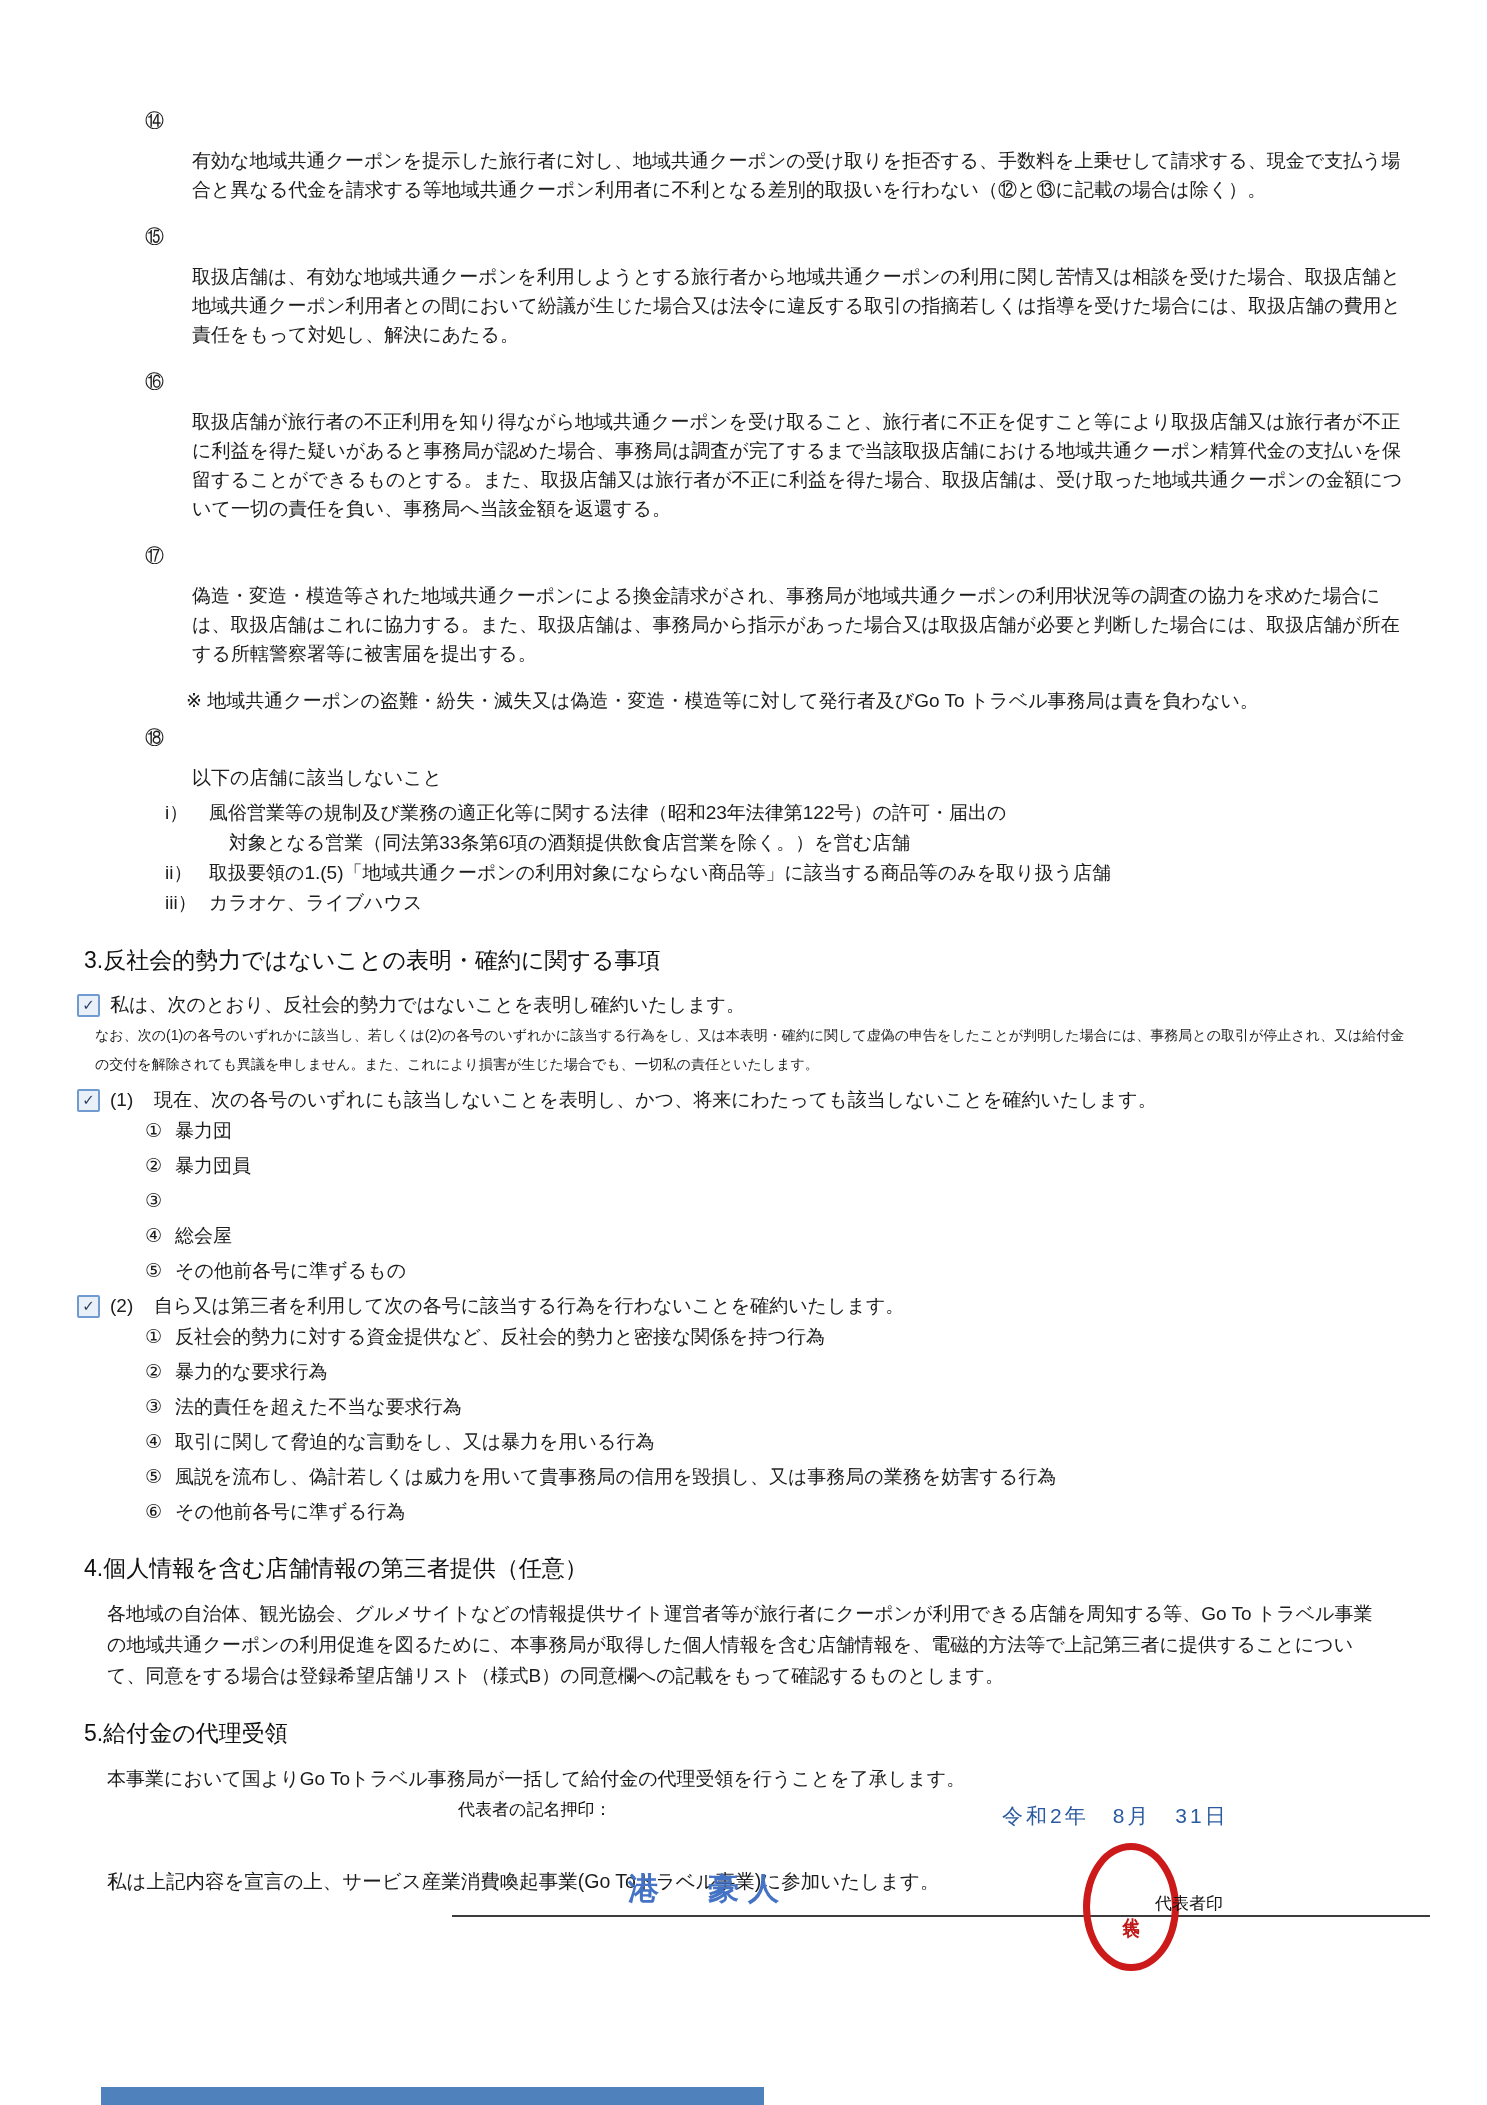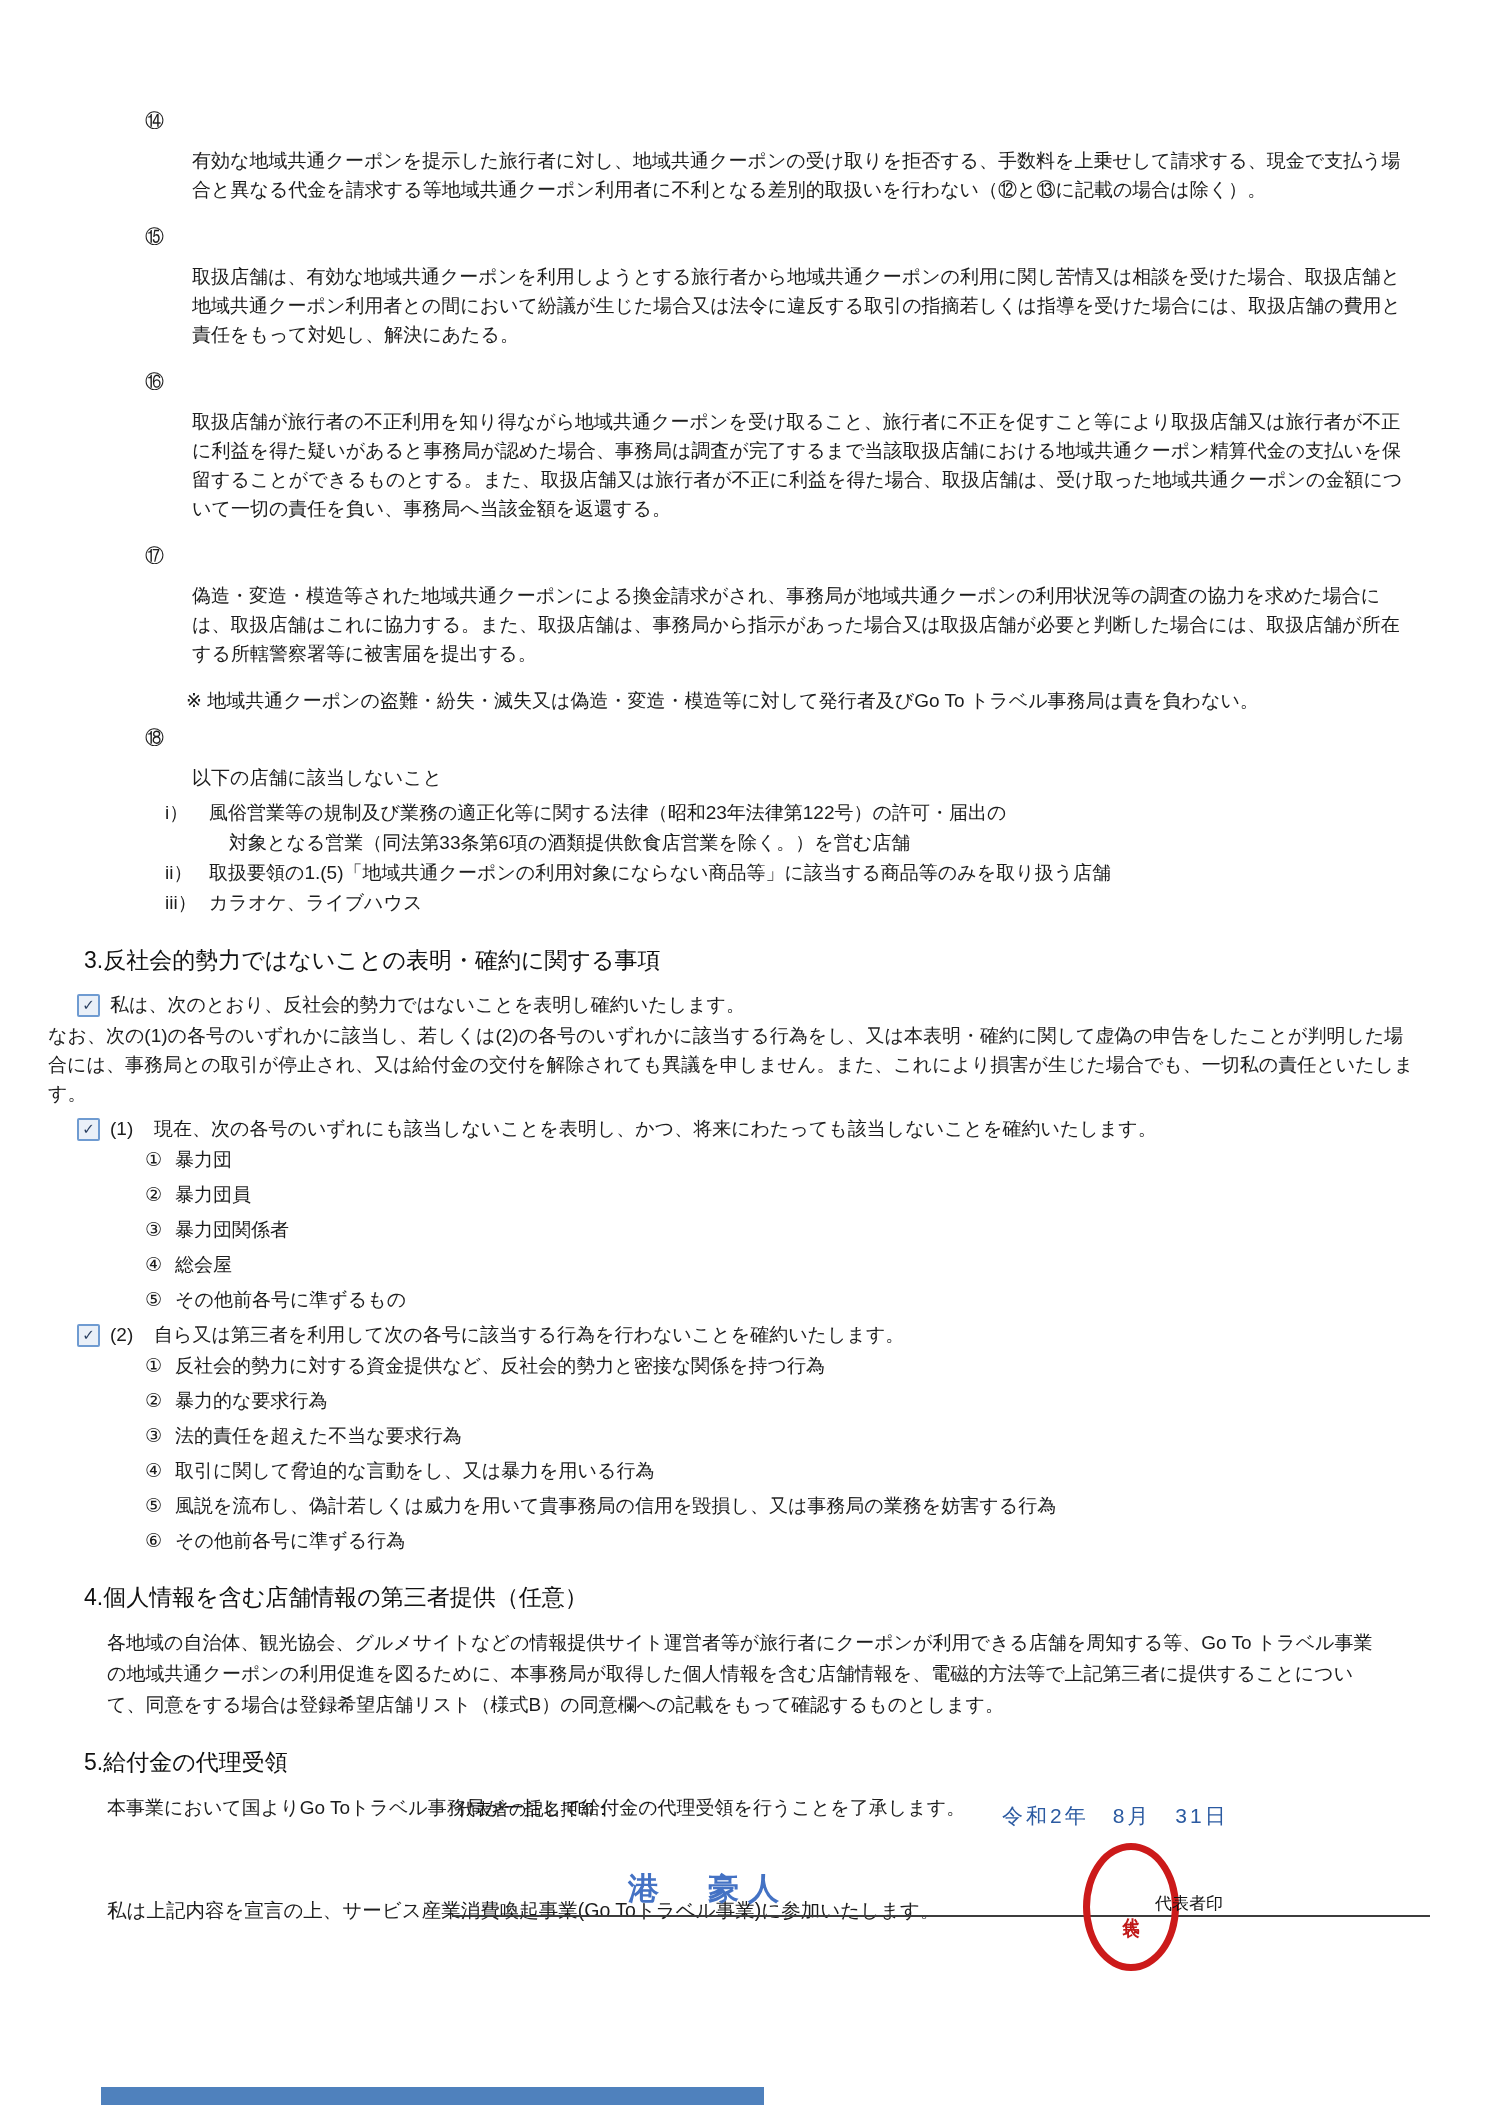--- a/index.html
+++ b/index.html
@@ -60,22 +60,22 @@
     width:19px; height:19px; margin-top:4px;
     border:2px solid #6f9bd1; border-radius:2px;
     background:#eaf0f8; color:#2a3f60;
     font-size:15px; line-height:18px; text-align:center;
     cursor:pointer;
   }
   .clause-label { flex:0 0 34px; }
   .check-text { flex:1; word-break:break-all; }
 
   .plain-par {
-    padding-left:48px; padding-right:70px;
-    font-size:19px; line-height:29px;
+    padding-left:95px; padding-right:70px;
+    font-size:14px; line-height:29px;
     word-break:break-all;
     margin:2px 0 6px 0;
   }
 
   .enum-item {
     display:flex; align-items:flex-start;
     padding-left:145px; padding-right:72px;
     font-size:19px; line-height:29px;
     margin-bottom:6px;
   }
@@ -201,21 +201,20 @@
     <div class="enum-item">
       <span class="enum-num">①</span>
       <span class="enum-text">暴力団</span>
     </div>
     <div class="enum-item">
       <span class="enum-num">②</span>
       <span class="enum-text">暴力団員</span>
     </div>
     <div class="enum-item">
       <span class="enum-num">③</span>
-      <span class="enum-text">暴力団関係者</span>
     </div>
     <div class="enum-item">
       <span class="enum-num">④</span>
       <span class="enum-text">総会屋</span>
     </div>
     <div class="enum-item">
       <span class="enum-num">⑤</span>
       <span class="enum-text">その他前各号に準ずるもの</span>
     </div>
 

